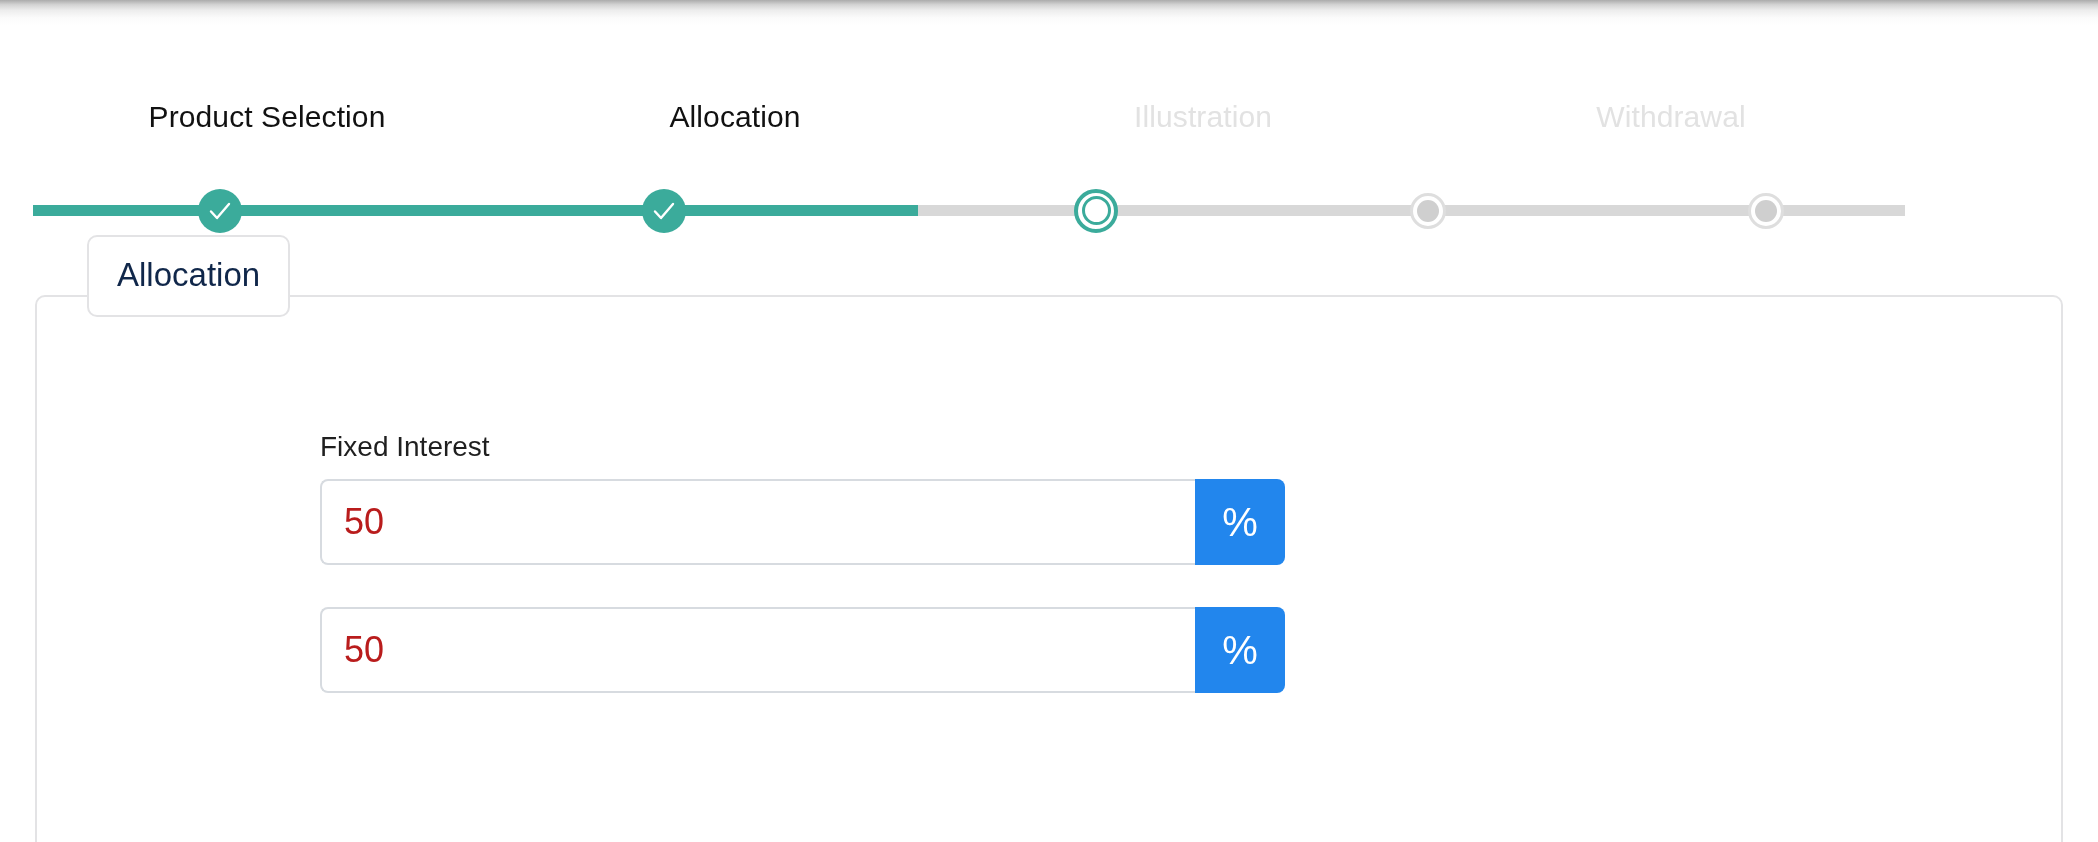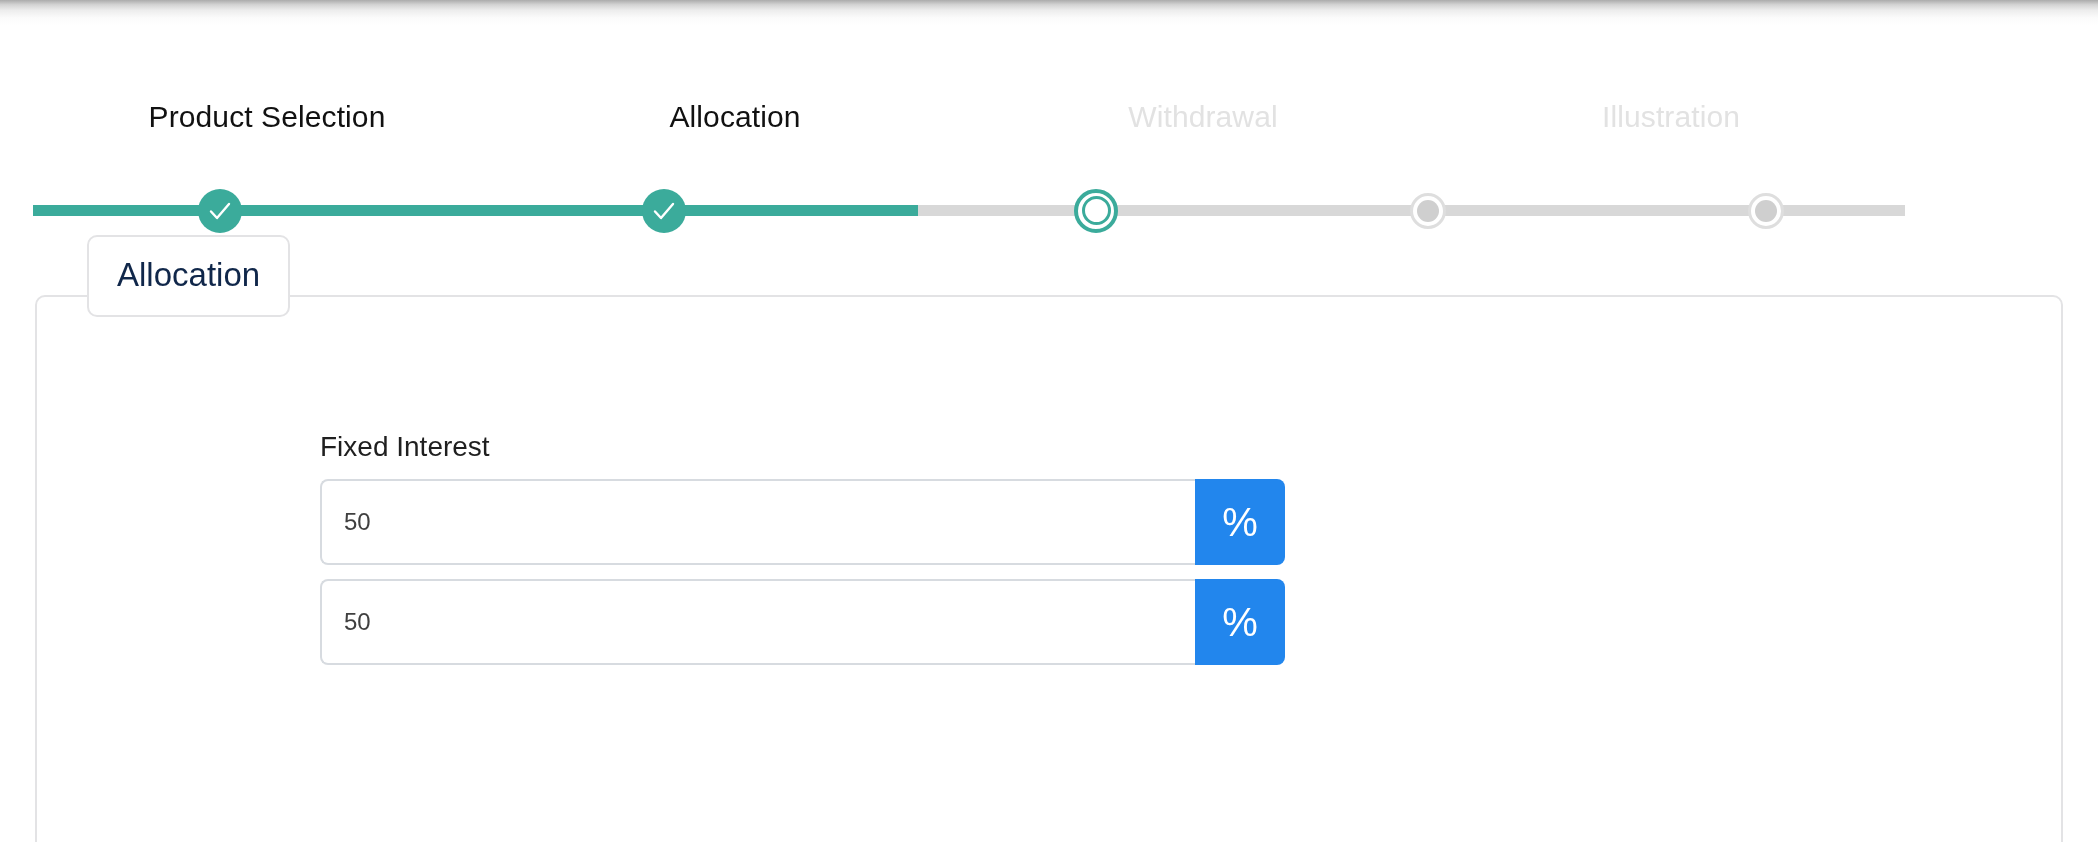--- a/index.html
+++ b/index.html
@@ -170,43 +170,43 @@
     white-space: nowrap;
   }
 
   
   .form-area {
     position: absolute;
     left: 283px;
     top: 124px;
     width: 1400px;
   }
-  .field-block { margin-bottom: 14px; }
+  .field-block { margin-bottom: 42px; }
   .field-label {
     font-size: 28px;
     line-height: 52px;
     color: #1f1f1f;
     max-width: 460px;
     margin-bottom: 6px;
   }
   .input-group {
     display: flex;
     align-items: stretch;
     width: 965px;
     height: 86px;
   }
   .text-input {
     flex: 1 1 auto;
     border: 2px solid #d7dbe0;
     border-right: none;
     border-radius: 8px 0 0 8px;
     background: #ffffff;
     font-family: "Liberation Sans", sans-serif;
-    font-size: 24px;
-    color: #404040;
+    font-size: 36px;
+    color: #b91c1c;
     padding: 1px 22px;
     box-sizing: border-box;
     outline: none;
     min-width: 0;
   }
   .unit-button {
     width: 90px;
     flex: 0 0 90px;
     background: #2286ed;
     border: none;
@@ -225,22 +225,22 @@
 </head>
 <body>
 
 <div class="top-shadow"></div>
 
 <div class="stepper">
 
   <div class="step-labels">
     <div class="step-label">Product Selection</div>
     <div class="step-label">Allocation</div>
+    <div class="step-label upcoming">Illustration</div>
     <div class="step-label upcoming">Withdrawal</div>
-    <div class="step-label upcoming">Illustration</div>
   </div>
 
   <div class="track">
     <div class="track-fill"></div>
   </div>
 
   <div class="nodes">
 
     <div class="node" style="left:187px;">
       <div class="node-done">

